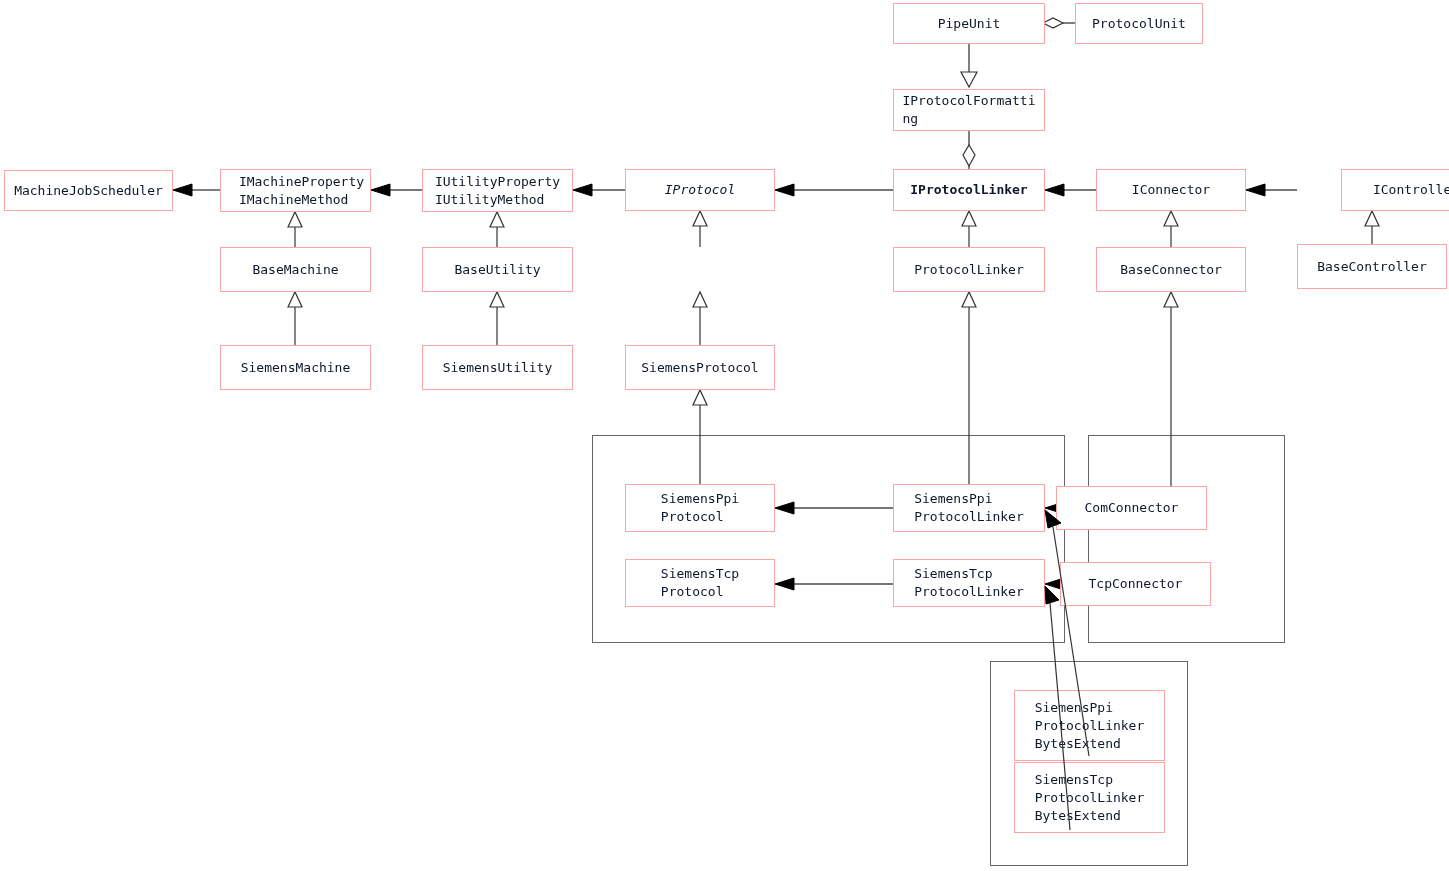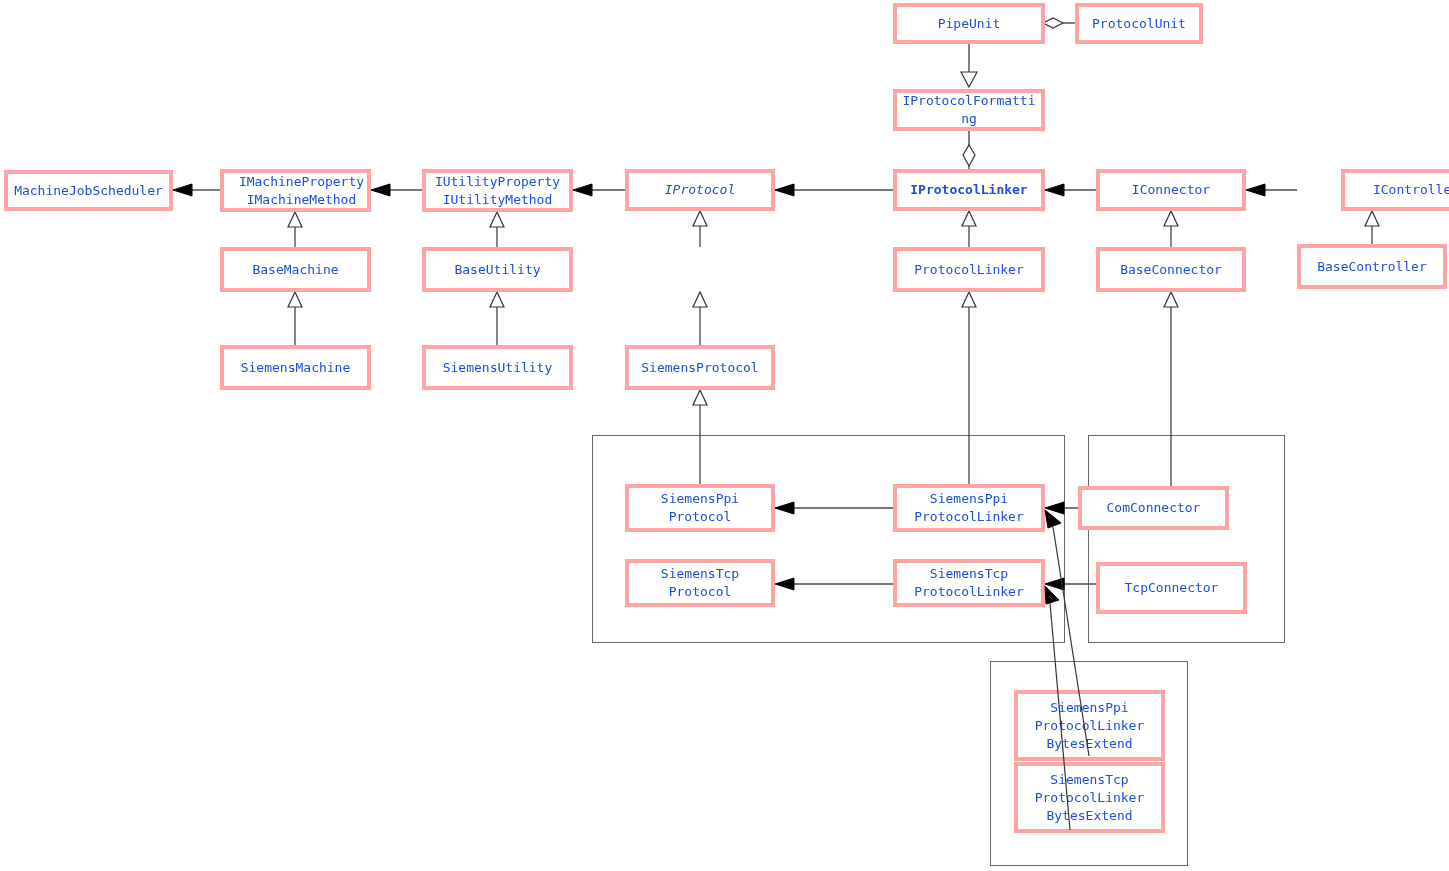--- a/index.html
+++ b/index.html
@@ -11,29 +11,29 @@
     position: relative;
     width: 1449px;
     height: 871px;
     background: #ffffff;
     font-family: "DejaVu Sans Mono", "Liberation Mono", monospace;
     overflow: hidden;
   }
   .node {
     position: absolute;
     box-sizing: border-box;
-    border: 4px solid #fca5a5;
+    border: 1px solid #fca5a5;
     background: #ffffff;
     display: flex;
     align-items: center;
     justify-content: center;
-    text-align: center;
+    text-align: left;
     font-size: 13px;
     line-height: 18px;
-    color: #1d4ed8;
+    color: #0f172a;
     white-space: pre-line;
     z-index: 3;
   }
   .group {
     position: absolute;
     box-sizing: border-box;
     border: 1px solid #666666;
     background: transparent;
     z-index: 1;
   }
@@ -220,26 +220,26 @@
   <div class="node" id="n-protocolLinker" style="left: 893px; top: 247px; width: 152px; height: 45px;">ProtocolLinker</div>
   <div class="node" id="n-baseConnector" style="left: 1096px; top: 247px; width: 150px; height: 45px;">BaseConnector</div>
   <div class="node" id="n-baseController" style="left: 1297px; top: 244px; width: 150px; height: 45px;">BaseController</div>
   <div class="node" id="n-siemensMachine" style="left: 220px; top: 345px; width: 151px; height: 45px;">SiemensMachine</div>
   <div class="node" id="n-siemensUtility" style="left: 422px; top: 345px; width: 151px; height: 45px;">SiemensUtility</div>
   <div class="node" id="n-siemensProtocol" style="left: 625px; top: 345px; width: 150px; height: 45px;">SiemensProtocol</div>
   <div class="node" id="n-siemensPpiProtocol" style="left: 625px; top: 484px; width: 150px; height: 48px;">SiemensPpi
 Protocol</div>
   <div class="node" id="n-siemensPpiLinker" style="left: 893px; top: 484px; width: 152px; height: 48px;">SiemensPpi
 ProtocolLinker</div>
-  <div class="node" id="n-comConnector" style="left: 1078px; top: 486px; width: 151px; height: 44px;">ComConnector</div>
+  <div class="node" id="n-comConnector" style="left: 1056px; top: 486px; width: 151px; height: 44px;">ComConnector</div>
   <div class="node" id="n-siemensTcpProtocol" style="left: 625px; top: 559px; width: 150px; height: 48px;">SiemensTcp
 Protocol</div>
   <div class="node" id="n-siemensTcpLinker" style="left: 893px; top: 559px; width: 152px; height: 48px;">SiemensTcp
 ProtocolLinker</div>
-  <div class="node" id="n-tcpConnector" style="left: 1096px; top: 562px; width: 151px; height: 52px;">TcpConnector</div>
+  <div class="node" id="n-tcpConnector" style="left: 1060px; top: 562px; width: 151px; height: 44px;">TcpConnector</div>
   <div class="node" id="n-siemensPpiLinkerBytesExtend" style="left: 1014px; top: 690px; width: 151px; height: 71px;">SiemensPpi
 ProtocolLinker
 BytesExtend</div>
   <div class="node" id="n-siemensTcpLinkerBytesExtend" style="left: 1014px; top: 762px; width: 151px; height: 71px;">SiemensTcp
 ProtocolLinker
 BytesExtend</div>
 
   <svg class="edges edges-top" viewBox="0 0 1449 871">
     <g>
       <line class="edge-thin" x1="1089" y1="756" x2="1053" y2="527"></line>

